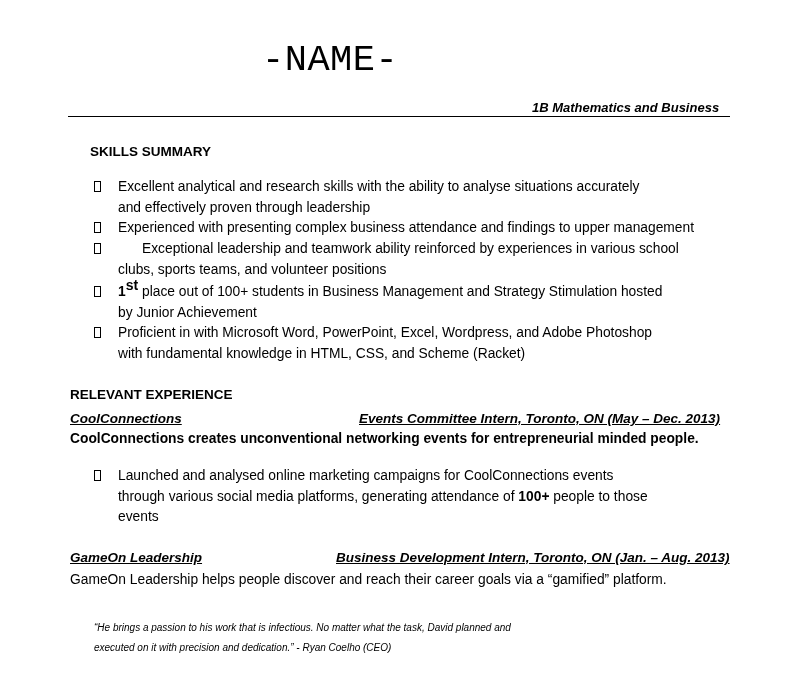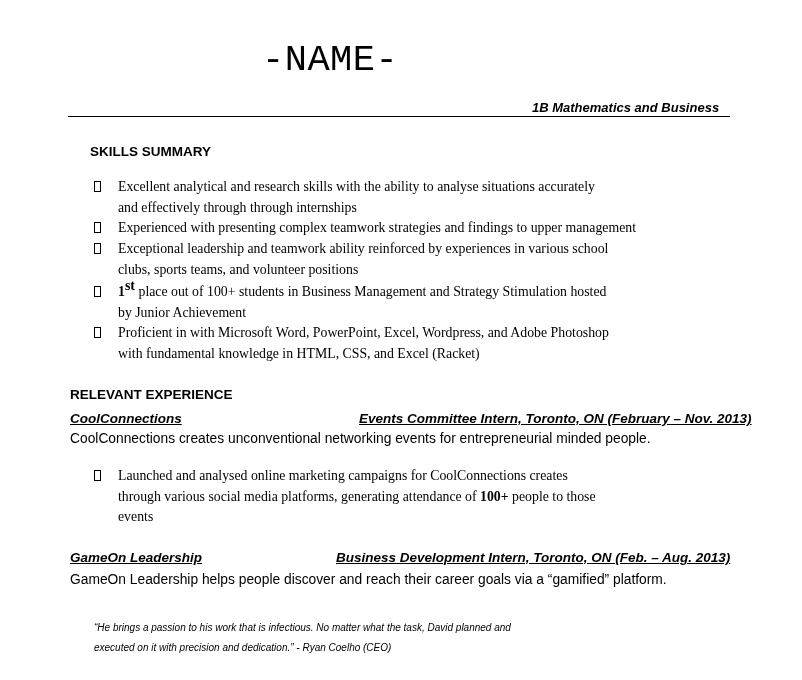--- a/index.html
+++ b/index.html
@@ -64,21 +64,20 @@
       border: 1px solid #000;
       box-sizing: border-box;
     }
     .bullet-text {
       position: absolute;
       left: 24px;
       width: 608px;
       font-size: 13.8px;
       line-height: 20.5px;
       white-space: normal;
-      font-family: Liberation Serif, serif;
     }
     .justify { text-align: justify; text-align-last: left; }
     .sup { font-size: 14px; vertical-align: super; line-height: 0; font-weight: bold; }
     .b { font-weight: bold; }
     .bi { font-weight: bold; font-style: italic; font-size: 13.5px; text-decoration: underline; }
     .italic-quote {
       font-style: italic;
       font-size: 10px;
       line-height: 20.5px;
       left: 94px;
@@ -91,57 +90,57 @@
 
 <div class="abs name-title">-NAME-</div>
 <div class="abs subtitle">1B Mathematics and Business</div>
 <div class="rule"></div>
 
 <div class="abs section-heading" style="top:143px;margin-left:20px;">SKILLS SUMMARY</div>
 
 <div class="bullet-row" style="top:177px;">
   <span class="bullet-glyph"></span>
   <div class="bullet-text justify" style="top:0;">Excellent analytical and research skills with the ability to analyse situations accurately</div>
-  <div class="bullet-text" style="top:20.5px;">and effectively through through internships</div>
+  <div class="bullet-text" style="top:20.5px;">and effectively proven through leadership</div>
 </div>
 
 <div class="bullet-row" style="top:218px;">
   <span class="bullet-glyph"></span>
-  <div class="bullet-text" style="top:0;">Experienced with presenting complex teamwork strategies and findings to upper management</div>
+  <div class="bullet-text" style="top:0;">Experienced with presenting complex business attendance and findings to upper management</div>
 </div>
 
 <div class="bullet-row" style="top:239px;">
   <span class="bullet-glyph"></span>
-  <div class="bullet-text justify" style="top:0;">Exceptional leadership and teamwork ability reinforced by experiences in various school</div>
+  <div class="bullet-text justify" style="top:0;margin-left:24px;">Exceptional leadership and teamwork ability reinforced by experiences in various school</div>
   <div class="bullet-text" style="top:20.5px;">clubs, sports teams, and volunteer positions</div>
 </div>
 
 <div class="bullet-row" style="top:282px;">
   <span class="bullet-glyph"></span>
   <div class="bullet-text" style="top:0;"><span class="b">1</span><span class="sup">st</span><span> place out of 100+ students in Business Management and Strategy Stimulation hosted</span></div>
   <div class="bullet-text" style="top:20.5px;">by Junior Achievement</div>
 </div>
 
 <div class="bullet-row" style="top:323px;">
   <span class="bullet-glyph"></span>
   <div class="bullet-text justify" style="top:0;">Proficient in with Microsoft Word, PowerPoint, Excel, Wordpress, and Adobe Photoshop</div>
-  <div class="bullet-text" style="top:20.5px;">with fundamental knowledge in HTML, CSS, and Excel (Racket)</div>
+  <div class="bullet-text" style="top:20.5px;">with fundamental knowledge in HTML, CSS, and Scheme (Racket)</div>
 </div>
 
 <div class="abs section-heading" style="top:386px;">RELEVANT EXPERIENCE</div>
 
 <div class="abs bi" style="left:70px; top:411px;">CoolConnections</div>
-<div class="abs bi" style="left:359px; top:411px;">Events Committee Intern, Toronto, ON (February – Nov. 2013)</div>
-<div class="abs body-text" style="left:70px; top:429px;">CoolConnections creates unconventional networking events for entrepreneurial minded people.</div>
+<div class="abs bi" style="left:359px; top:411px;">Events Committee Intern, Toronto, ON (May – Dec. 2013)</div>
+<div class="abs body-text" style="left:70px; top:429px;font-weight:bold;">CoolConnections creates unconventional networking events for entrepreneurial minded people.</div>
 
 <div class="bullet-row" style="top:466px;">
   <span class="bullet-glyph"></span>
-  <div class="bullet-text justify" style="top:0; width:576px;">Launched and analysed online marketing campaigns for CoolConnections creates</div>
+  <div class="bullet-text justify" style="top:0; width:576px;">Launched and analysed online marketing campaigns for CoolConnections events</div>
   <div class="bullet-text" style="top:20.5px;"><span>through various social media platforms, generating attendance of </span><span class="b">100+</span><span> people to those</span></div>
   <div class="bullet-text" style="top:41px;">events</div>
 </div>
 
 <div class="abs bi" style="left:70px; top:550px;">GameOn Leadership</div>
-<div class="abs bi" style="left:336px; top:550px;">Business Development Intern, Toronto, ON (Feb. – Aug. 2013)</div>
+<div class="abs bi" style="left:336px; top:550px;">Business Development Intern, Toronto, ON (Jan. – Aug. 2013)</div>
 <div class="abs body-text" style="left:70px; top:570px;">GameOn Leadership helps people discover and reach their career goals via a “gamified” platform.</div>
 
 <div class="abs italic-quote" style="top:618px;">“He brings a passion to his work that is infectious. No matter what the task, David planned and</div>
 <div class="abs italic-quote" style="top:638px;">executed on it with precision and dedication.” - Ryan Coelho (CEO)</div>
 
 </body></html>

